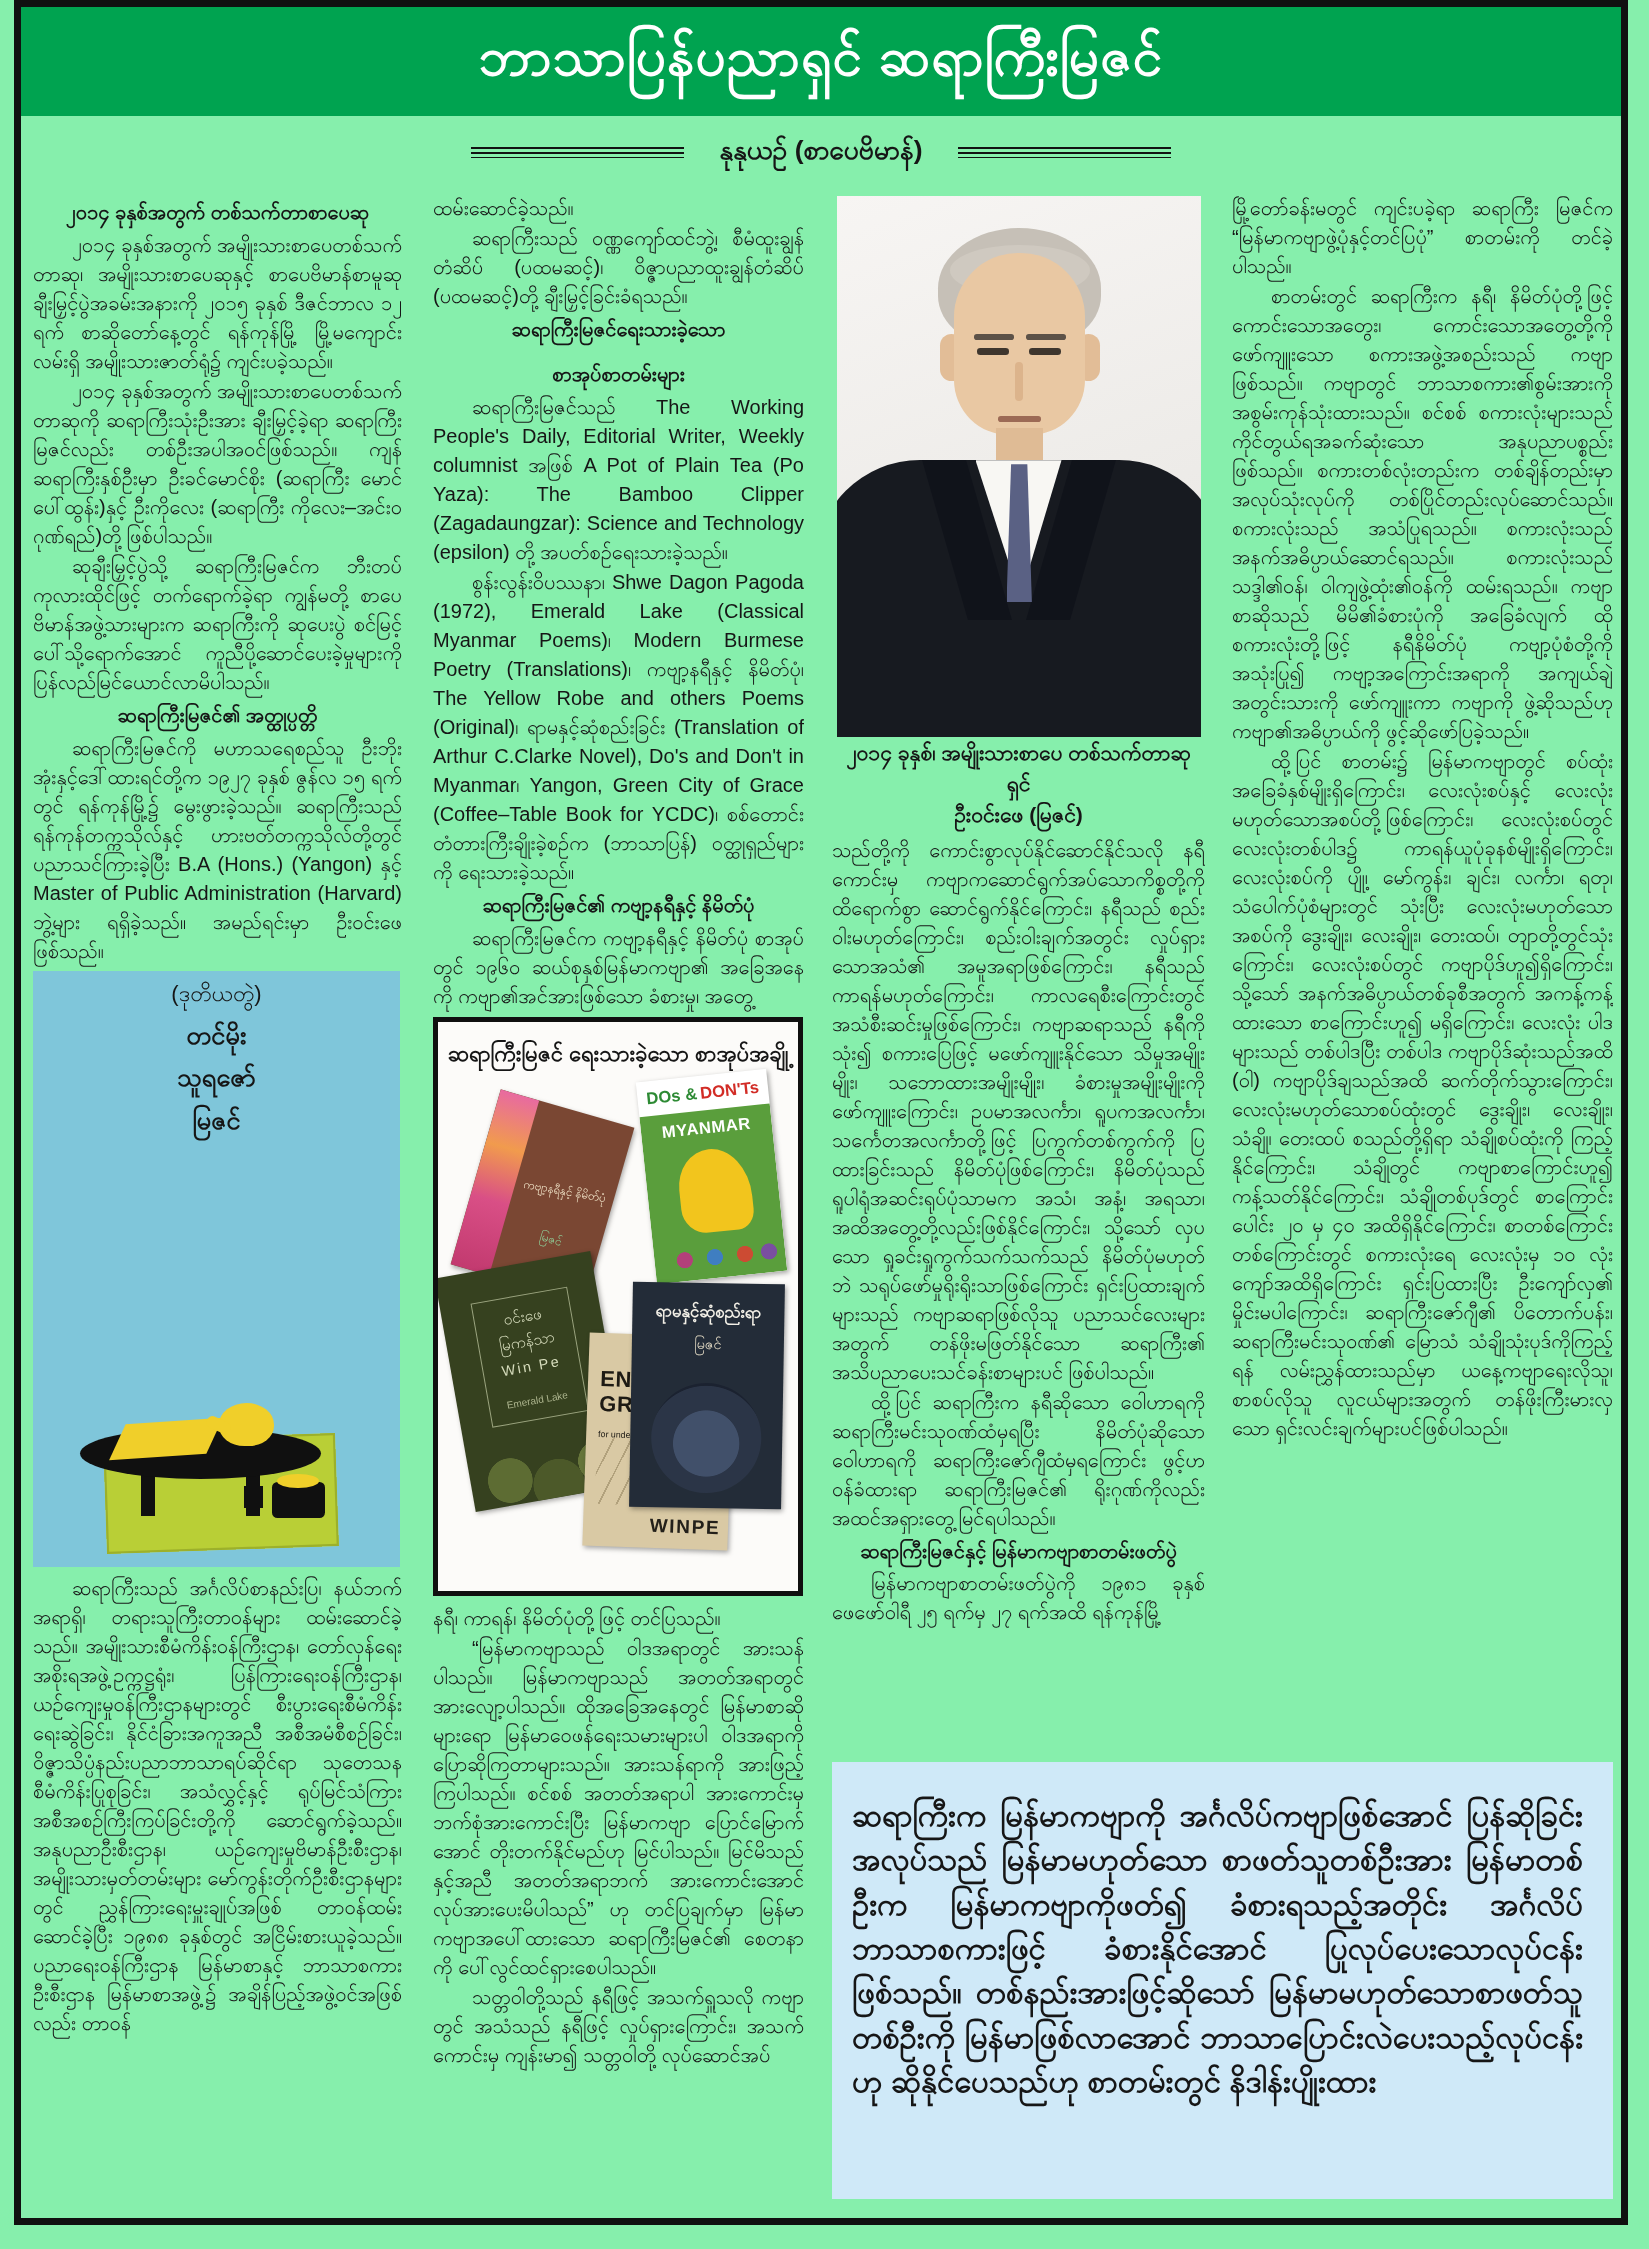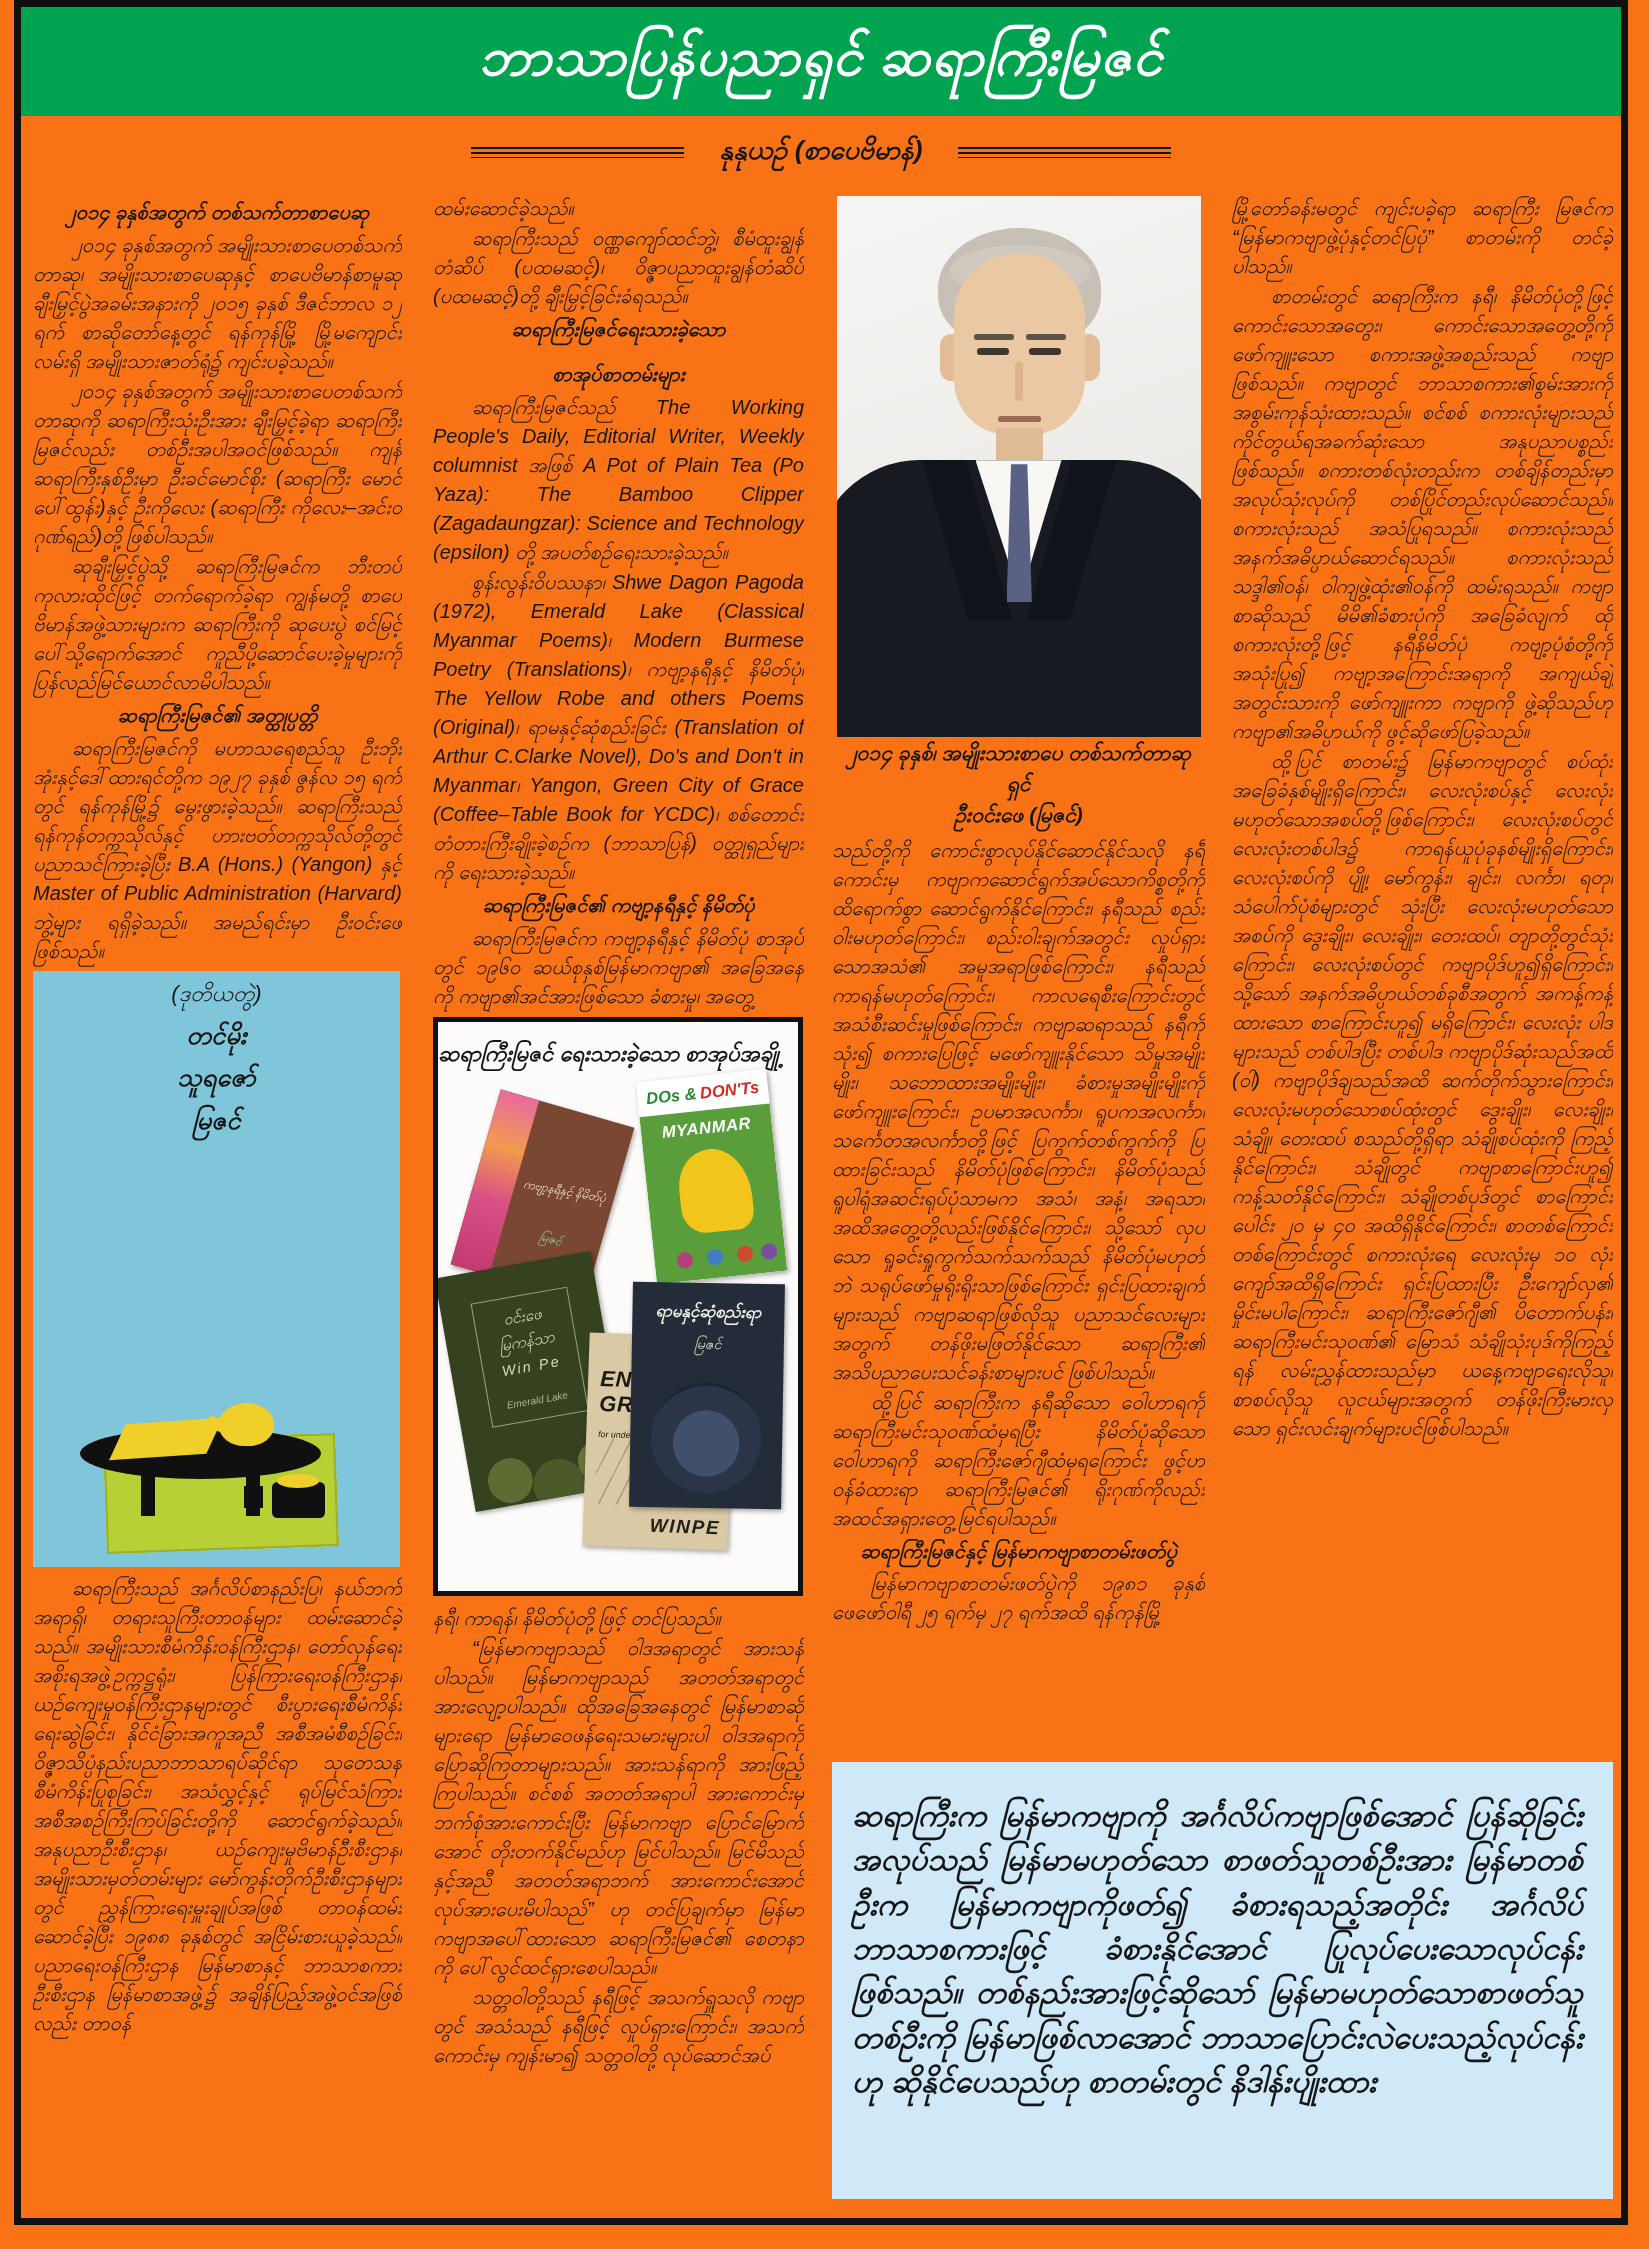--- a/index.html
+++ b/index.html
@@ -1,17 +1,17 @@
 <!DOCTYPE html>
 <html style="font-size:8.8px"><head>
 <meta charset="utf-8">
 <style>
   html,body{margin:0;padding:0;background:#ffffff;}
-  .page{position:relative;width:1649px;height:2250px;background:#f97316;overflow:hidden;
-        font-family:"Liberation Sans", sans-serif;color:#161616;font-style:italic;}
+  .page{position:relative;width:1649px;height:2250px;background:#86efac;overflow:hidden;
+        font-family:"Liberation Sans", sans-serif;color:#161616;}
   .frame{position:absolute;left:14px;top:0;width:1600px;height:2211px;border:7.2px solid #101010;}
   .banner{position:absolute;left:21px;top:7.2px;width:1600px;height:109px;background:#00a350;
           display:flex;align-items:center;justify-content:center;}
   .banner-title{color:#ffffff;font-size:53px;font-weight:bold;letter-spacing:1.1px;}
   .byline-row{position:absolute;left:21px;top:133px;width:1600px;display:flex;align-items:center;justify-content:center;gap:35px;}
   .byline-text{font-size:26.5px;font-weight:bold;}
   .rule{width:213px;height:11px;background:repeating-linear-gradient(to bottom,#121212 0 2.2px,transparent 2.2px 5px);}
   .col{position:absolute;top:194px;font-size:20px;line-height:29px;text-align:justify;overflow:hidden;}
   #col1{left:33px;width:369px;height:2019px;}
   #col2{left:433px;width:371px;height:2019px;}
@@ -56,21 +56,21 @@
   .leg1,.leg2{position:absolute;bottom:34px;width:14.4px;height:44px;background:#101010;}
   .leg1{left:61px}.leg2{left:166px}
   .paper{position:absolute;left:39px;bottom:93px;width:94px;height:36px;background:#f0cf2a;transform:skewX(-28deg) rotate(-4deg);}
   .kettle{position:absolute;left:139px;bottom:104px;width:55px;height:43px;background:#f0cf2a;border-radius:50% 50% 46% 46%;}
   .spout{position:absolute;left:126px;bottom:119px;width:25.4px;height:12px;background:#f0cf2a;transform:rotate(24deg);border-radius:5.5px;}
   .pot{position:absolute;right:26.5px;bottom:32px;width:53px;height:36px;background:#101010;border-radius:5.5px;}
   .potlid{position:absolute;right:32px;bottom:62px;width:42px;height:14.4px;background:#f0cf2a;border-radius:50%;}
   .cup{position:absolute;right:88px;bottom:42px;width:19px;height:22px;background:#101010;}
   
   .collage{position:relative;width:360px;height:569px;border:5.5px solid #101010;background:#fcfbf9;margin:6.6px 0 7.7px 0;overflow:hidden;}
-  .cg-cap{font-weight:bold;font-size:22px;text-align:left;text-indent:0;margin-top:16.6px;}
+  .cg-cap{font-weight:bold;font-size:22px;text-align:center;text-indent:0;margin-top:16.6px;}
   .cgb{position:absolute;box-shadow:1.7px 2.2px 5.5px rgba(0,0,0,0.35);overflow:hidden;}
   .cgb-nayi{left:35px;top:83px;width:139px;height:182px;background:#7a4733;transform:rotate(16deg);}
   .nayi-strip{position:absolute;left:0;top:0;width:40px;height:100%;
               background:linear-gradient(#e86aa0 0%,#f19b4d 30%,#d94f86 60%,#c23a6f 100%);}
   .nayi-title{position:absolute;left:44px;top:72px;width:91px;color:#f5e9cd;font-size:11.6px;line-height:16.6px;
               text-align:center;transform:rotate(-6deg);}
   .nayi-author{position:absolute;left:44px;top:116px;width:91px;color:#8fd19a;font-size:12px;text-align:center;}
   .cgb-dos{right:21px;top:53px;width:131px;height:203px;background:#ffffff;transform:rotate(-6deg);}
   .dos-top{height:35px;display:flex;align-items:center;justify-content:center;font-weight:bold;font-size:16.6px;gap:3.3px;}
   .dos-green{color:#2d8a34;} .dos-red{color:#d22c26;}

